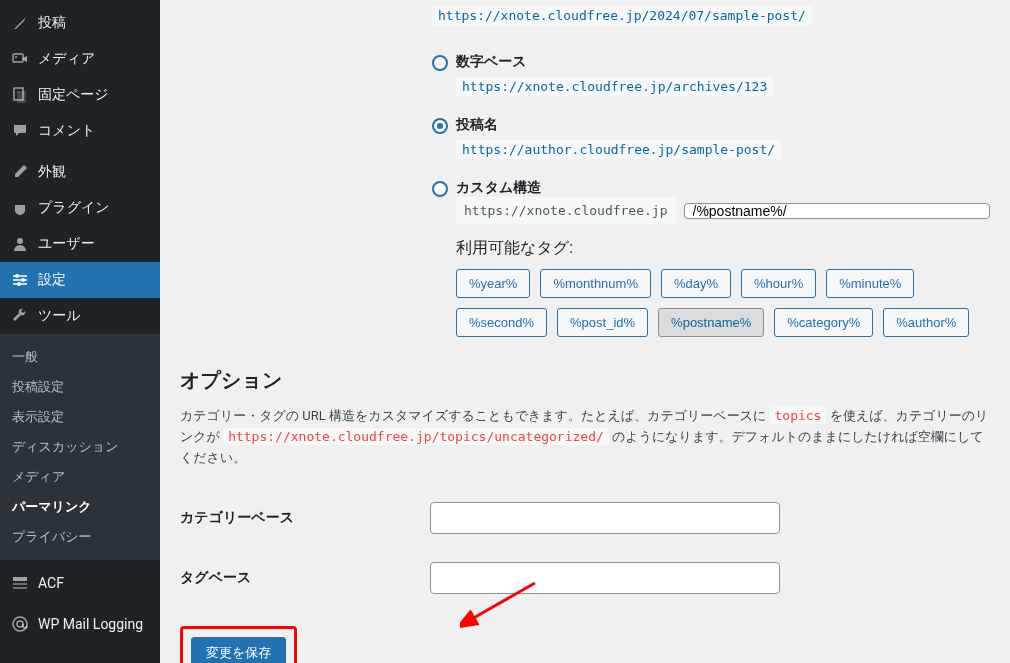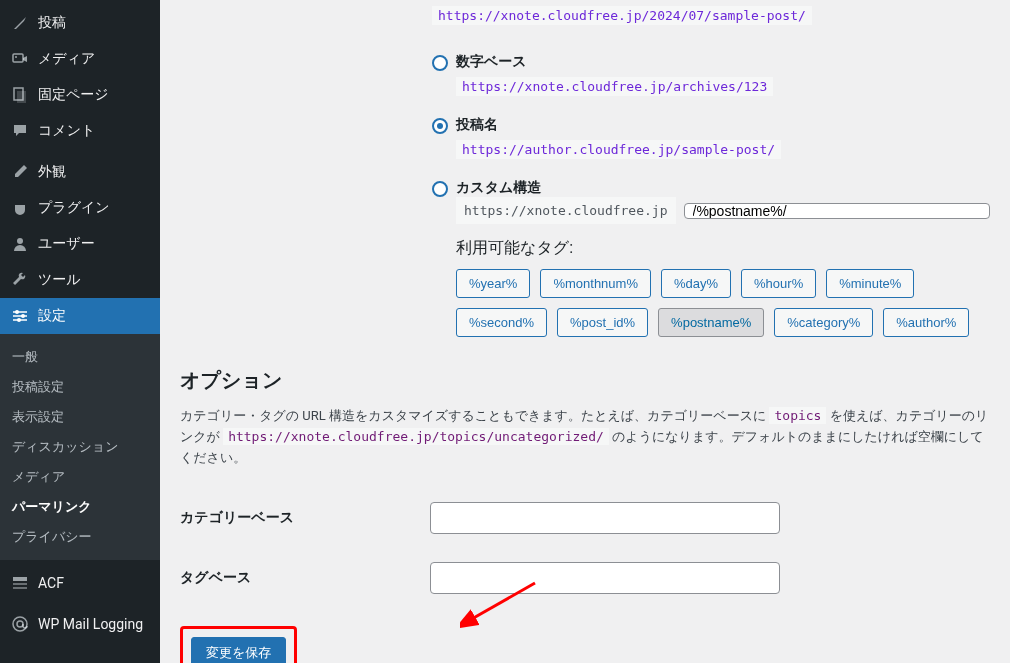--- a/index.html
+++ b/index.html
@@ -90,21 +90,21 @@
     flex: 1;
   }
   .radio-label {
     font-weight: 600;
     color: #1d2327;
     font-size: 14px;
   }
   code.example {
     display: inline-block;
     background: #f6f7f7;
-    color: #6d28d9;
+    color: #0369a1;
     font-family: Consolas, Monaco, monospace;
     font-size: 13px;
     padding: 2px 6px;
     margin-top: 6px;
     margin-bottom: 14px;
   }
   input[type=radio] {
     appearance: none;
     width: 16px;
     height: 16px;
@@ -175,21 +175,21 @@
     margin: 30px 0 12px 0;
   }
   .option-desc {
     font-size: 13px;
     color: #3c434a;
     line-height: 1.6;
     margin-bottom: 20px;
   }
   code.inline {
     background: #f6f7f7;
-    color: #701a75;
+    color: #ef4444;
     font-family: Consolas, Monaco, monospace;
     font-size: 13px;
     padding: 1px 5px;
   }
   .form-table {
     width: 100%;
     border-collapse: collapse;
   }
   .form-table th {
     text-align: left;
@@ -299,38 +299,38 @@
     </div>
     <div class="menu-item">
       <span class="menu-icon">
         <svg width="20" height="20" viewBox="0 0 20 20" fill="currentColor">
             <circle cx="10" cy="7" r="3"></circle>
             <path d="M4 17 a6 6 0 0 1 12 0 Z"></path>
           </svg>
       </span>
       <span>ユーザー</span>
     </div>
-    <div class="menu-item">
-      <span class="menu-icon">
-        <svg width="20" height="20" viewBox="0 0 20 20" fill="currentColor">
-            <path d="M15 5 a3 3 0 0 1 -4 4 L5 15 L3 13 L9 7 a3 3 0 0 1 4 -4 L11 5 L13 7 Z"></path>
-          </svg>
-      </span>
-      <span>ツール</span>
-    </div>
     <div class="menu-item current">
       <span class="menu-icon">
         <svg width="20" height="20" viewBox="0 0 20 20" fill="currentColor">
             <path d="M3 6 h14 M3 10 h14 M3 14 h14" stroke="currentColor" stroke-width="1.5"></path>
             <circle cx="7" cy="6" r="2"></circle>
             <circle cx="13" cy="10" r="2"></circle>
             <circle cx="9" cy="14" r="2"></circle>
           </svg>
       </span>
       <span>設定</span>
+    </div>
+    <div class="menu-item">
+      <span class="menu-icon">
+        <svg width="20" height="20" viewBox="0 0 20 20" fill="currentColor">
+            <path d="M15 5 a3 3 0 0 1 -4 4 L5 15 L3 13 L9 7 a3 3 0 0 1 4 -4 L11 5 L13 7 Z"></path>
+          </svg>
+      </span>
+      <span>ツール</span>
     </div>
     <div class="submenu">
       <div class="submenu-item">一般</div>
       <div class="submenu-item">投稿設定</div>
       <div class="submenu-item">表示設定</div>
       <div class="submenu-item">ディスカッション</div>
       <div class="submenu-item">メディア</div>
       <div class="submenu-item current">パーマリンク</div>
       <div class="submenu-item">プライバシー</div>
     </div>

